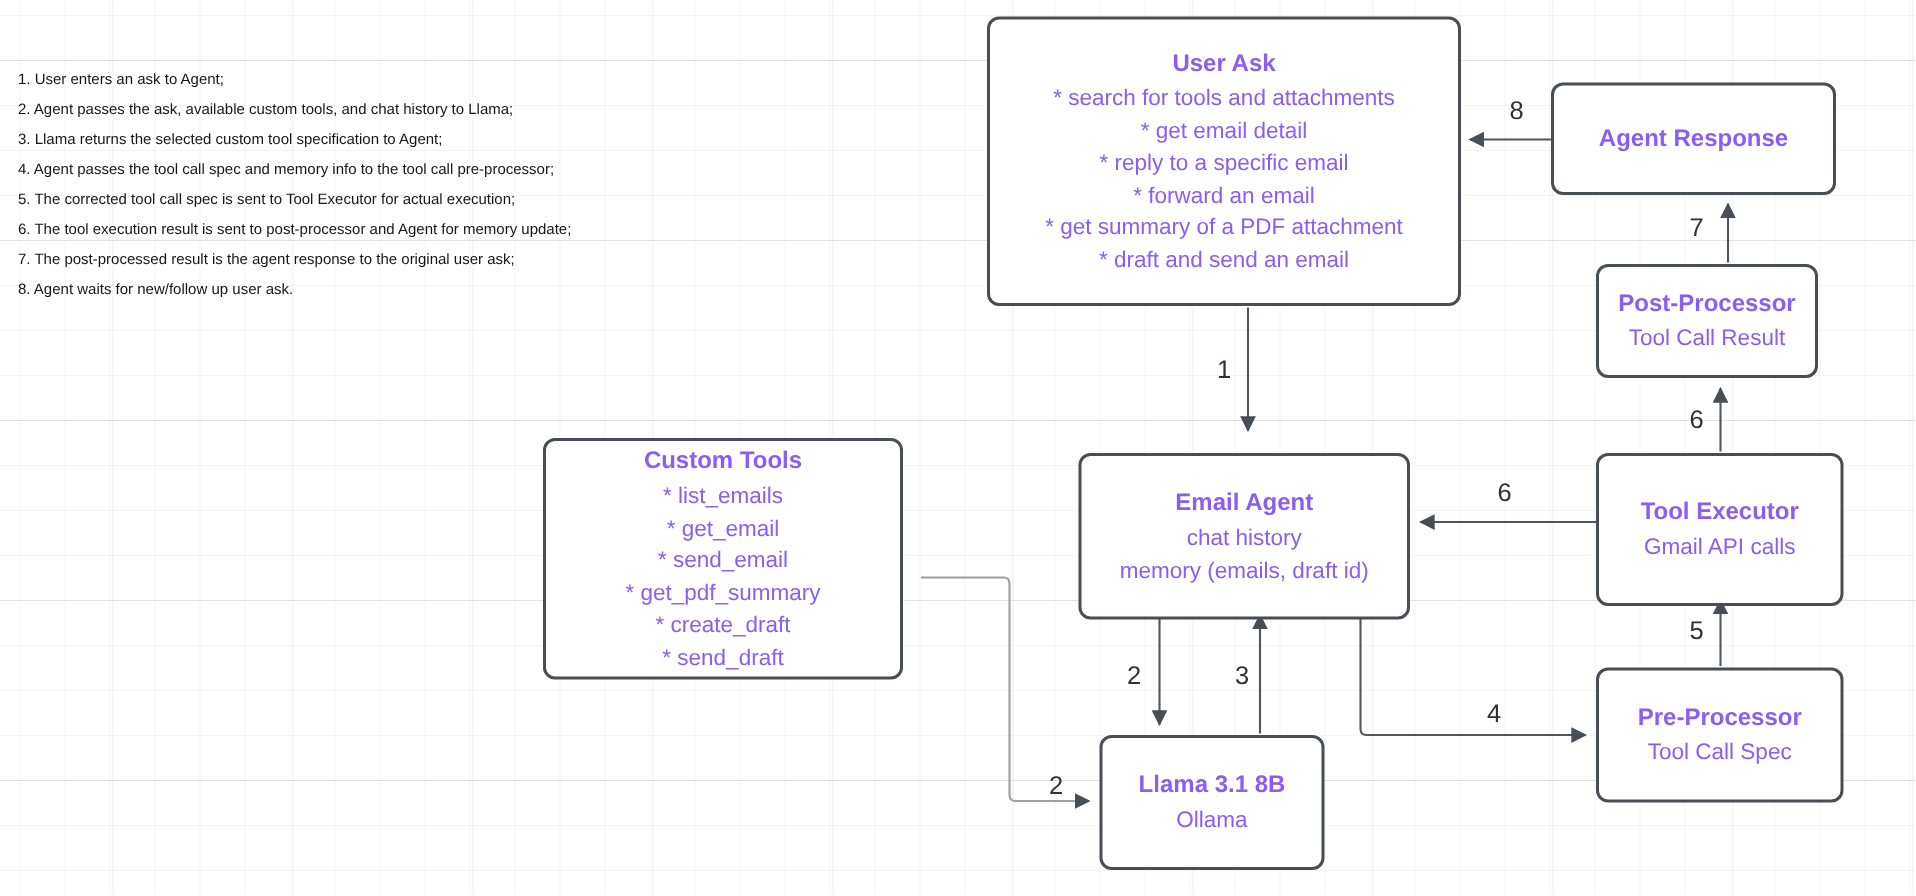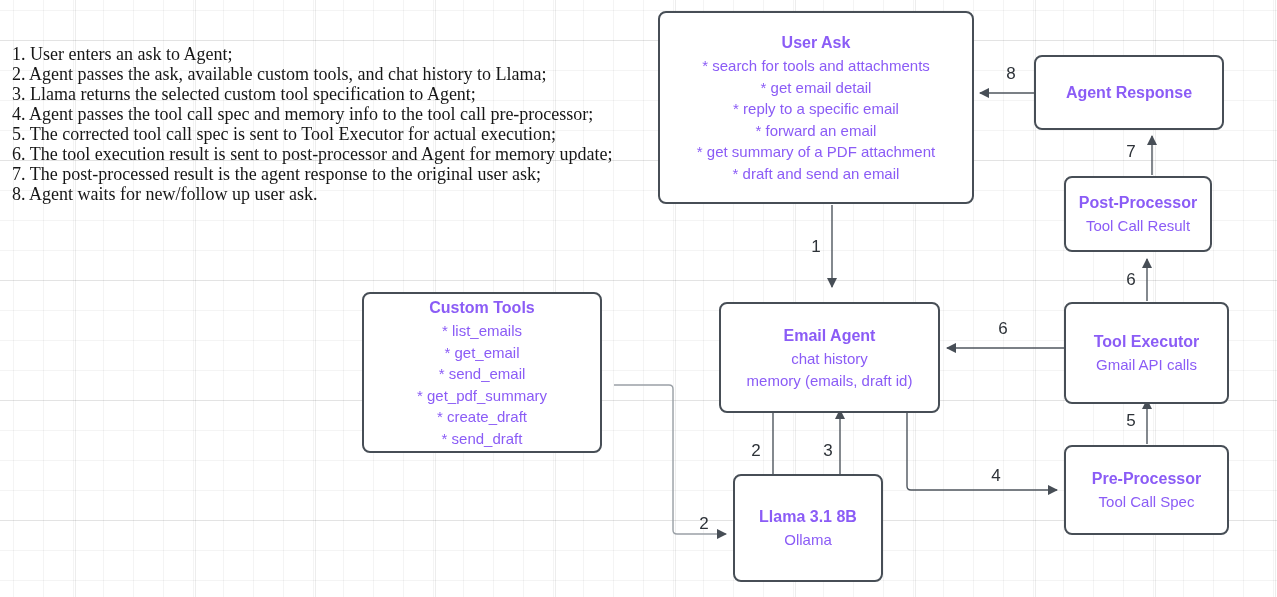--- a/index.html
+++ b/index.html
@@ -10,21 +10,21 @@
     background-image:
       linear-gradient(to right, rgba(0,0,0,0.07) 1px, transparent 1px),
       linear-gradient(to bottom, rgba(0,0,0,0.07) 1px, transparent 1px),
       linear-gradient(to right, rgba(0,0,0,0.045) 1px, transparent 1px),
       linear-gradient(to bottom, rgba(0,0,0,0.045) 1px, transparent 1px);
     background-size:120px 120px,120px 120px,30px 30px,30px 30px;
     background-position:75px 40px,75px 40px,13px 10px,13px 10px;
   }
   .notes{
     position:absolute;left:12px;top:44px;
-    font-size:18px;line-height:20px;color:#161616;white-space:nowrap;font-family:Liberation Serif, serif;
+    font-size:10px;line-height:20px;color:#161616;white-space:nowrap;
   }
   .box{
     position:absolute;box-sizing:border-box;
     background:#fff;border:2px solid #474e56;border-radius:8px;
     display:flex;flex-direction:column;align-items:center;justify-content:center;
     text-align:left;font-size:15px;line-height:21.5px;color:#8b5cf6;
   }
   .box-title{font-weight:bold;font-size:16px;line-height:24px;}
   .edge-label{
     position:absolute;transform:translate(-50%,-50%);
@@ -117,18 +117,18 @@
   <div class="box" style="left:362px;top:292px;width:240px;height:161px">
     <div class="box-title">Custom Tools</div>
     <div>* list_emails</div>
     <div>* get_email</div>
     <div>* send_email</div>
     <div>* get_pdf_summary</div>
     <div>* create_draft</div>
     <div>* send_draft</div>
   </div>
 
-  <div class="box" style="left:733px;top:474px;width:150px;height:108px">
+  <div class="box" style="left:733px;top:490px;width:150px;height:90px">
     <div class="box-title">Llama 3.1 8B</div>
     <div>Ollama</div>
   </div>
 
 </div>
 
 </body></html>

